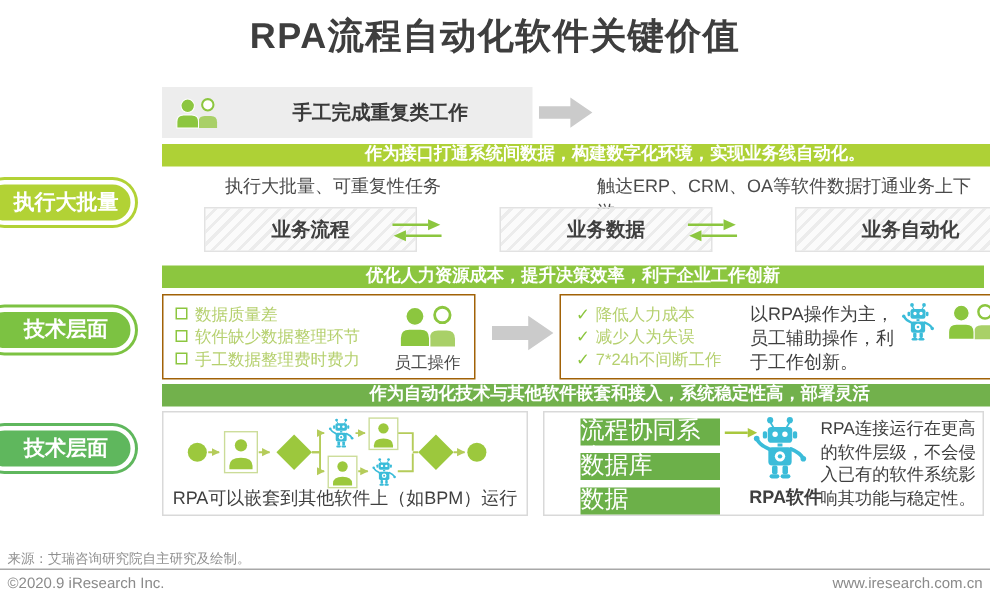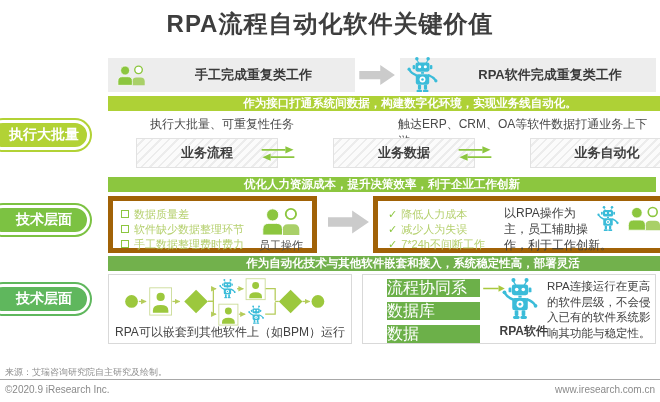--- a/index.html
+++ b/index.html
@@ -42,21 +42,21 @@
         font-weight:600;color:#3f3f3f;box-sizing:border-box;border:1px solid #e2e2e2;
         background:repeating-linear-gradient(135deg,#fbfbfb 0 4px,#ececec 4px 6px);margin-left:28px;}
   .hbox1{left:108px;width:142px;}
   .hbox2{left:305px;width:142px;}
   .hbox3{left:502px;width:154px;}
   .dbl{position:absolute;top:145px;width:36px;height:17px;}
   .dbl1{left:260px;}
   .dbl2{left:457px;}
 
   
-  .wbox{position:absolute;top:196px;height:57px;background:#fff;border:5px solid #a16207;box-sizing:border-box;}
+  .wbox{position:absolute;top:196px;height:57px;background:#fff;border:1px solid #a16207;box-sizing:border-box;}
   .problems-box{left:108px;width:209px;}
   .benefits-box{left:373px;width:302px;}
   .plist{padding:6px 0 0 8px;}
   .pitem,.bitem{font-size:11px;line-height:15px;color:#b5d06e;white-space:nowrap;}
   .sq{display:inline-block;width:6px;height:6px;border:1.5px solid #8cc63f;margin-right:5px;}
   .ck{color:#8cc63f;font-weight:bold;margin-right:4px;}
   .emp-ppl{position:absolute;right:8px;top:5px;width:44px;height:30px;}
   .emp-cap{position:absolute;right:4px;top:37px;width:54px;text-align:center;font-size:11px;color:#4a4a4a;}
   .blist{position:absolute;left:10px;top:6px;}
   .rpa-desc{position:absolute;left:126px;top:4px;right:5px;font-size:12px;line-height:16px;color:#3f3f3f;}
@@ -143,26 +143,20 @@
 
   <div class="bar bar1">
     <svg class="bar-ppl" viewBox="0 0 46 32">
         <use href="#sym-people"></use>
       </svg>
     <span class="bar-label">手工完成重复类工作</span>
   </div>
   <svg class="arrow-top" viewBox="0 0 40 24">
       <use href="#sym-blockarrow"></use>
     </svg>
-  <div class="bar bar2">
-    <svg class="bar-robot" viewBox="0 0 44 52">
-        <use href="#sym-robot"></use>
-      </svg>
-    <span class="bar-label">RPA软件完成重复类工作</span>
-  </div>
 
   <div class="pill pill1">
     <div class="pill-in">
         <span>执行大批量</span>
       </div>
   </div>
   <div class="pill pill2">
     <div class="pill-in">
         <span>技术层面</span>
       </div>

